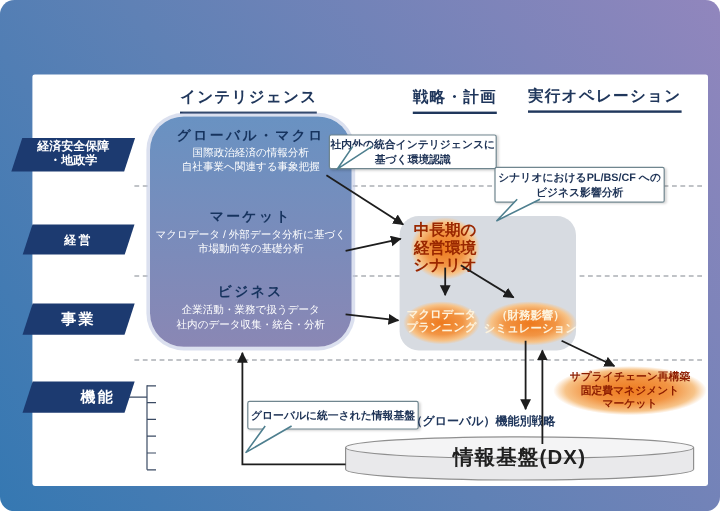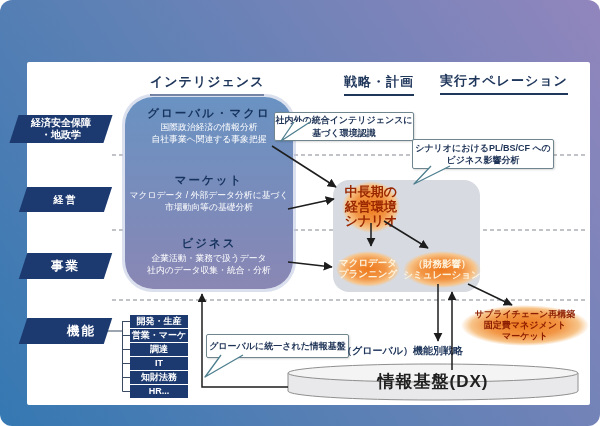--- a/index.html
+++ b/index.html
@@ -149,28 +149,20 @@
   </div>
 
   <div class="abs callout pre" style="left:274px;top:112px;width:138px;height:27px;">社内外の統合インテリジェンスに
 基づく環境認識</div>
   <div class="abs callout pre" style="left:412px;top:139px;width:140px;height:28px;">シナリオにおけるPL/BS/CF への
 ビジネス影響分析</div>
   <div class="abs callout" style="left:206px;top:334px;width:141px;height:22px;">グローバルに統一された情報基盤</div>
 
   <div class="abs note-navy" style="left:342px;top:344px;">（グローバル）機能別戦略</div>
 
-  <div class="abs func-stack">
-    <div class="func-box">開発・生産</div>
-    <div class="func-box">営業・マーケ</div>
-    <div class="func-box">調達</div>
-    <div class="func-box">IT</div>
-    <div class="func-box">知財法務</div>
-    <div class="func-box">HR...</div>
-  </div>
 
   <div class="abs cyl-label" style="left:310px;top:370px;width:246px;">情報基盤(DX)</div>
 
   <svg class="layer" viewBox="0 0 600 426">
     <defs>
       <marker id="ah" markerWidth="8" markerHeight="8" refX="5.5" refY="3" orient="auto">
         <path d="M0,0 L6,3 L0,6 Z" fill="#1d1d1d"></path>
       </marker>
     </defs>
     <g stroke="#4e7f8f" stroke-width="1.3" fill="#ffffff" stroke-linejoin="round">

